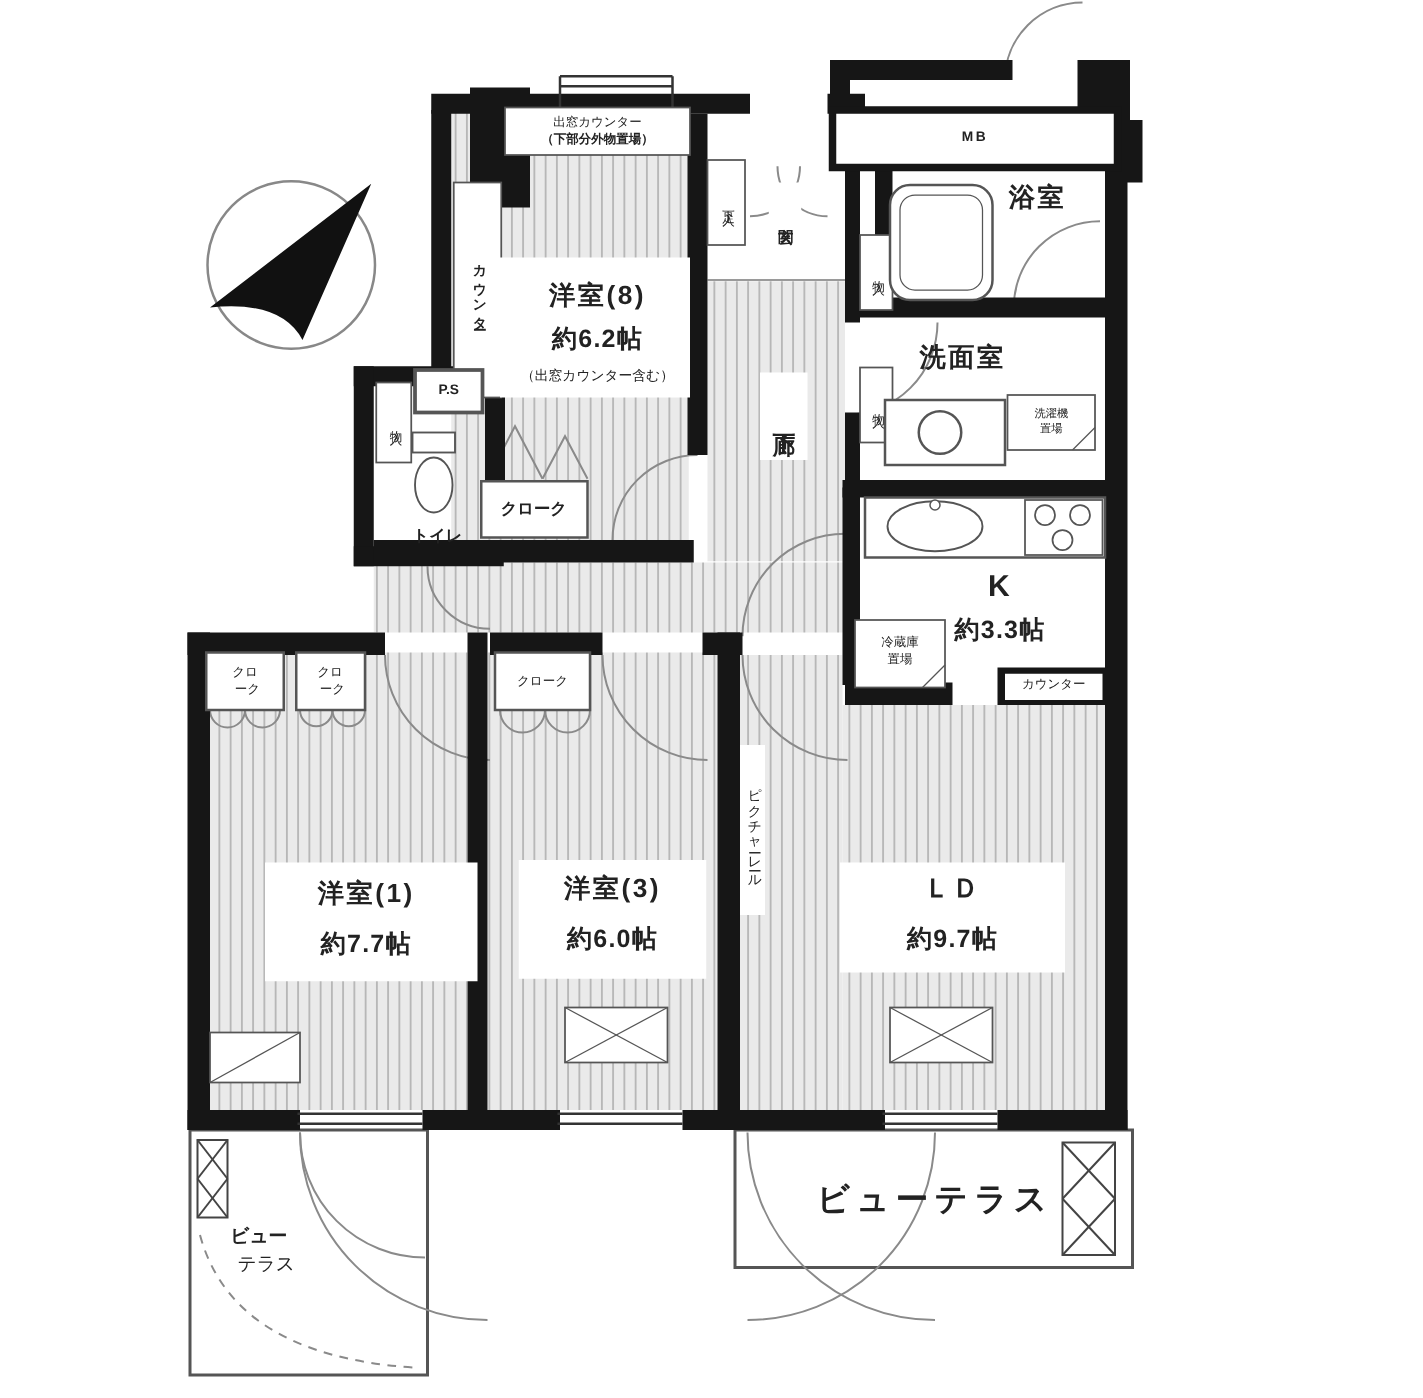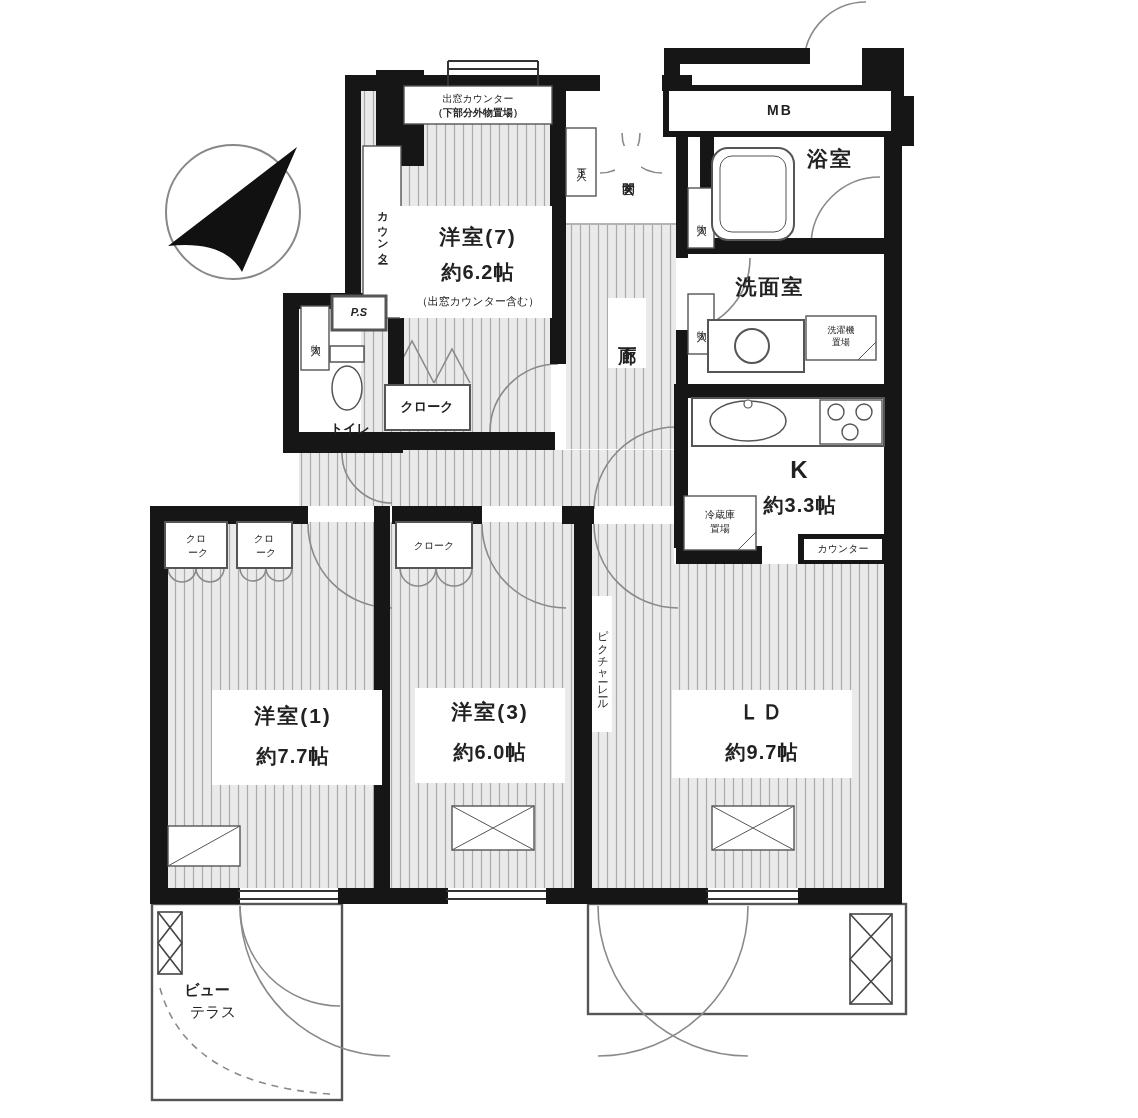--- a/index.html
+++ b/index.html
@@ -197,56 +197,57 @@
   <g>
     <circle cx="233" cy="212" r="67" fill="none" stroke="#888" stroke-width="2"></circle>
     <path d="M297,147 L168,246 Q225,240 242,272 Z" fill="#111"></path>
   </g>
 </svg>
 
 <div class="lbl tiny" style="left:478px;top:99px;">出窓カウンター</div>
 <div class="lbl tiny" style="left:478px;top:113px;font-weight:bold;">（下部分外物置場）</div>
 <div class="lbl small v" style="left:382px;top:232px;font-size:11px;">カウンター</div>
 
-<div class="lbl room" style="left:478px;top:237px;">洋室(7)</div>
+<div class="lbl room" style="left:478px;top:237px;">洋室(8)</div>
 <div class="lbl size" style="left:478px;top:272px;">約6.2帖</div>
 <div class="lbl note" style="left:478px;top:302px;">（出窓カウンター含む）</div>
 
-<div class="lbl small" style="left:780px;top:111px;font-size:14px;letter-spacing:2px;">MB</div>
+<div class="lbl small" style="left:780px;top:111px;font-size:11px;letter-spacing:2px;">MB</div>
 <div class="lbl room" style="left:830px;top:159px;">浴室</div>
 <div class="lbl room" style="left:770px;top:287px;">洗面室</div>
 <div class="lbl tiny" style="left:841px;top:331px;font-size:9px;">洗濯機</div>
 <div class="lbl tiny" style="left:841px;top:343px;font-size:9px;">置場</div>
 
 <div class="lbl room" style="left:800px;top:470px;font-size:24px;">K</div>
 <div class="lbl size" style="left:800px;top:505px;text-align:center;">約3.3帖</div>
 <div class="lbl tiny" style="left:720px;top:515px;">冷蔵庫</div>
 <div class="lbl tiny" style="left:720px;top:529px;">置場</div>
 <div class="lbl tiny" style="left:843px;top:549px;">カウンター</div>
 
 <div class="lbl v" style="left:627px;top:333px;font-size:18px;font-weight:600;">廊下</div>
 <div class="lbl v small" style="left:628px;top:174px;">玄関</div>
 <div class="lbl v tiny" style="left:581px;top:162px;">下足入</div>
 <div class="lbl v tiny" style="left:701px;top:218px;">物入</div>
 <div class="lbl v tiny" style="left:701px;top:324px;">物入</div>
 <div class="lbl v tiny" style="left:315px;top:338px;">物入</div>
-<div class="lbl small" style="left:359px;top:313px;font-size:11px;font-style:italic;">P.S</div>
+<div class="lbl small" style="left:359px;top:313px;font-size:11px;">P.S</div>
 <div class="lbl small" style="left:350px;top:429px;font-size:13px;">トイレ</div>
 <div class="lbl small" style="left:427px;top:407px;font-size:13px;">クローク</div>
 
 <div class="lbl tiny" style="left:196px;top:539px;">クロ</div>
 <div class="lbl tiny" style="left:198px;top:553px;">ーク</div>
 <div class="lbl tiny" style="left:264px;top:539px;">クロ</div>
 <div class="lbl tiny" style="left:266px;top:553px;">ーク</div>
 <div class="lbl tiny" style="left:434px;top:546px;">クローク</div>
 
 <div class="lbl room" style="left:293px;top:716px;">洋室(1)</div>
 <div class="lbl size" style="left:293px;top:756px;text-align:center;">約7.7帖</div>
 <div class="lbl room" style="left:490px;top:712px;">洋室(3)</div>
 <div class="lbl size" style="left:490px;top:752px;">約6.0帖</div>
 <div class="lbl room" style="left:762px;top:712px;">ＬＤ</div>
 <div class="lbl size" style="left:762px;top:752px;">約9.7帖</div>
 <div class="lbl v" style="left:602px;top:664px;font-size:11px;font-weight:500;">ピクチャーレール</div>
 
+<div class="lbl big" style="left:748px;top:959px;">ビューテラス</div>
 <div class="lbl" style="left:207px;top:990px;font-size:15px;font-weight:bold;">ビュー</div>
 <div class="lbl" style="left:213px;top:1012px;font-size:15px;">テラス</div>
 
 </div>
 
 </body></html>

